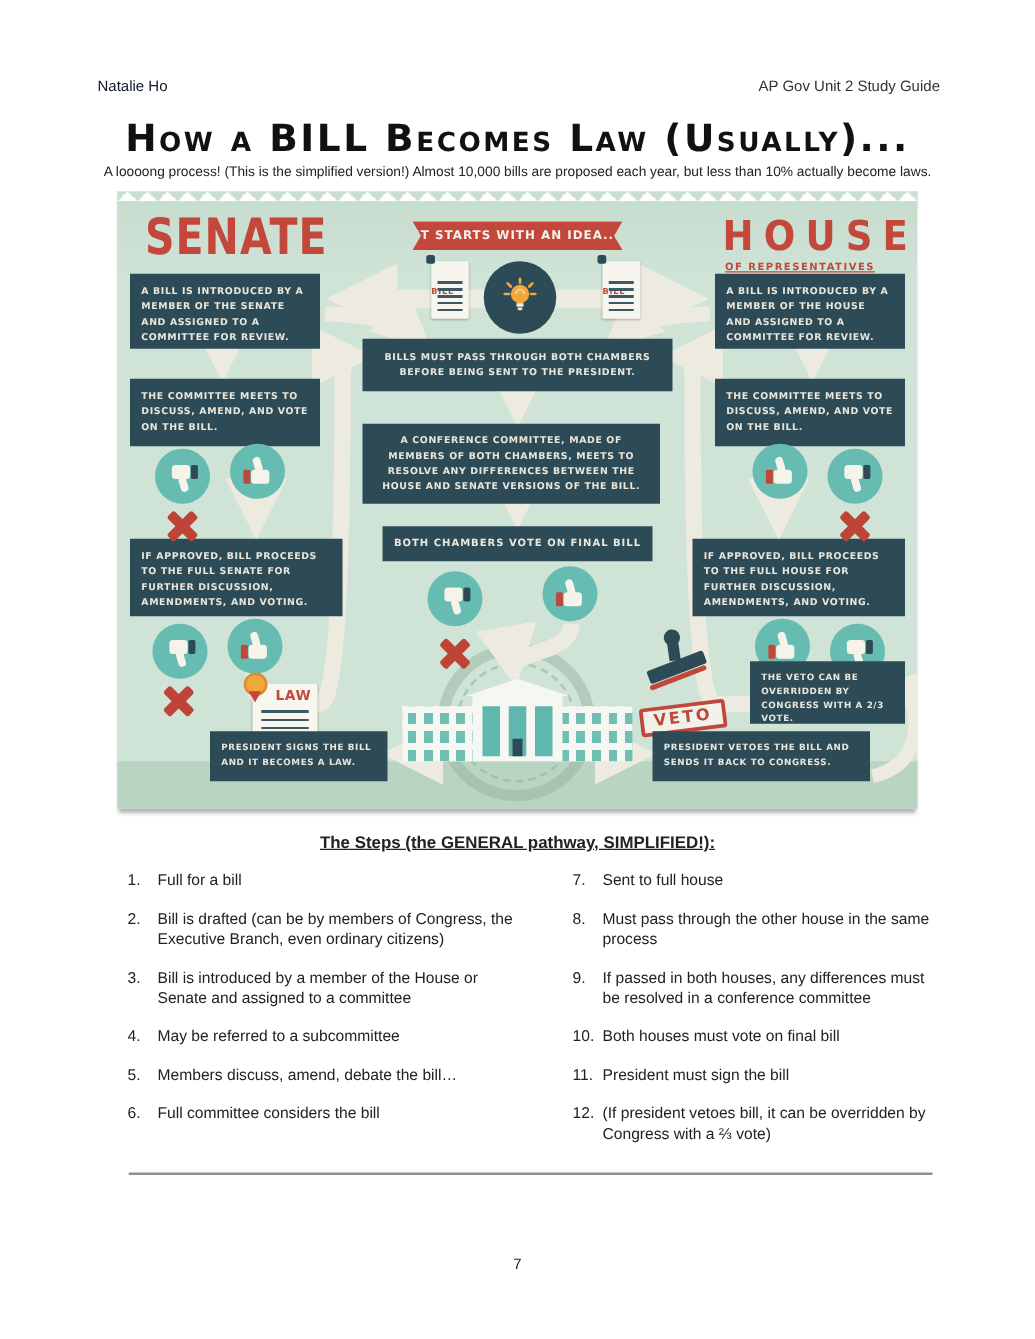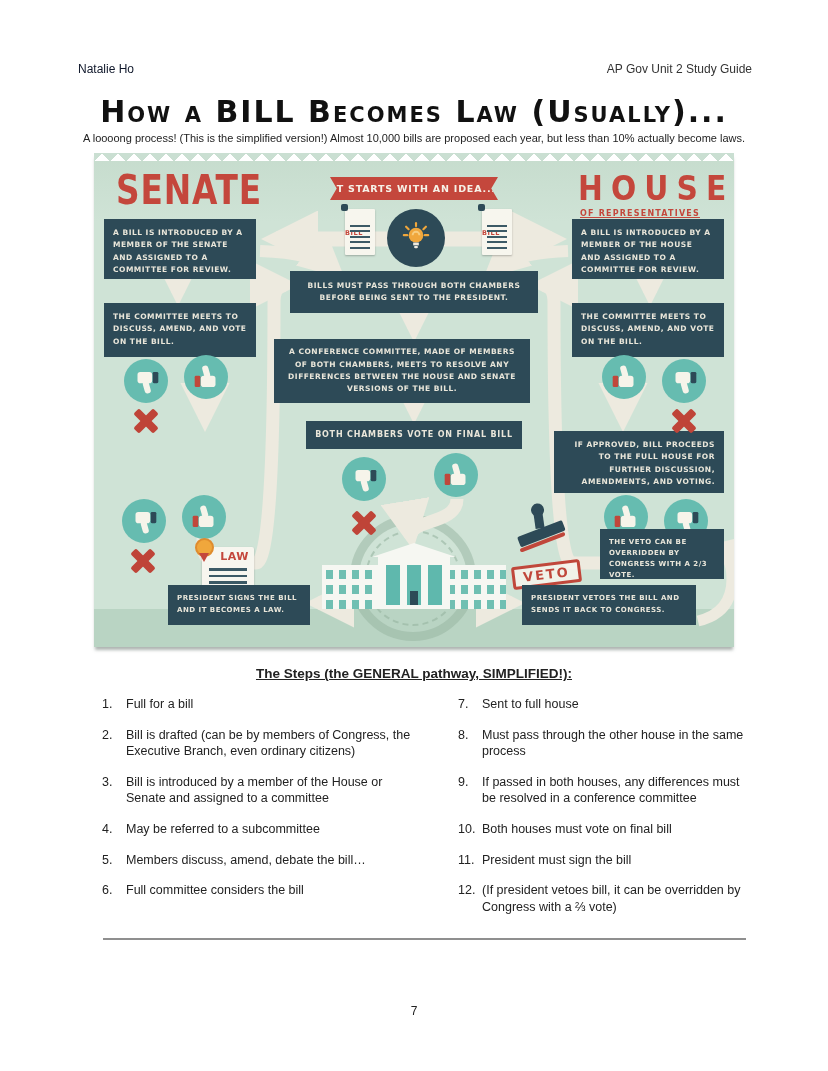--- a/index.html
+++ b/index.html
@@ -192,27 +192,28 @@
       <span class="bl">BILL</span>
       <span class="lines"></span>
     </div>
     <div class="bill" style="left:388px;top:56px;">
       <span class="bl">BILL</span>
       <span class="lines"></span>
     </div>
 
     <div class="navy" style="left:10px;top:66px;width:152px;height:60px;">A BILL IS INTRODUCED BY A MEMBER OF THE SENATE AND ASSIGNED TO A COMMITTEE FOR REVIEW.</div>
     <div class="navy" style="left:10px;top:150px;width:152px;height:54px;">THE COMMITTEE MEETS TO DISCUSS, AMEND, AND VOTE ON THE BILL.</div>
+    <div class="navy" style="left:10px;top:278px;width:170px;height:62px;">IF APPROVED, BILL PROCEEDS TO THE FULL SENATE FOR FURTHER DISCUSSION, AMENDMENTS, AND VOTING.</div>
 
     <div class="navy" style="left:478px;top:66px;width:152px;height:60px;">A BILL IS INTRODUCED BY A MEMBER OF THE HOUSE AND ASSIGNED TO A COMMITTEE FOR REVIEW.</div>
     <div class="navy" style="left:478px;top:150px;width:152px;height:54px;">THE COMMITTEE MEETS TO DISCUSS, AMEND, AND VOTE ON THE BILL.</div>
-    <div class="navy" style="left:460px;top:278px;width:170px;height:62px;text-align:right;">IF APPROVED, BILL PROCEEDS TO THE FULL HOUSE FOR FURTHER DISCUSSION, AMENDMENTS, AND VOTING.</div>
+    <div class="navy" style="left:460px;top:278px;width:170px;height:62px;">IF APPROVED, BILL PROCEEDS TO THE FULL HOUSE FOR FURTHER DISCUSSION, AMENDMENTS, AND VOTING.</div>
 
     <div class="navy center" style="left:196px;top:118px;width:248px;height:42px;">BILLS MUST PASS THROUGH BOTH CHAMBERS BEFORE BEING SENT TO THE PRESIDENT.</div>
-    <div class="navy center" style="left:180px;top:186px;width:256px;height:64px;text-align:center;">A CONFERENCE COMMITTEE, MADE OF MEMBERS OF BOTH CHAMBERS, MEETS TO RESOLVE ANY DIFFERENCES BETWEEN THE HOUSE AND SENATE VERSIONS OF THE BILL.</div>
+    <div class="navy center" style="left:196px;top:186px;width:238px;height:64px;text-align:center;">A CONFERENCE COMMITTEE, MADE OF MEMBERS OF BOTH CHAMBERS, MEETS TO RESOLVE ANY DIFFERENCES BETWEEN THE HOUSE AND SENATE VERSIONS OF THE BILL.</div>
     <div class="navy center" style="left:212px;top:268px;width:216px;height:28px;font-size:8px;letter-spacing:.8px;">BOTH CHAMBERS VOTE ON FINAL BILL</div>
 
     <div class="tc" style="left:30px;top:206px;">
       <svg viewBox="0 0 24 24">
           <g transform="rotate(180 12 12)">
             <rect x="1.5" y="10.5" width="5" height="10" rx="1.2" fill="#2d4a57"></rect>
             <rect x="7" y="10.5" width="13" height="10" rx="2.5" fill="#f6f4ea"></rect>
             <rect x="9" y="1.5" width="5.5" height="11" rx="2.6" fill="#f6f4ea" transform="rotate(-16 11 7)"></rect>
           </g>
         </svg>

